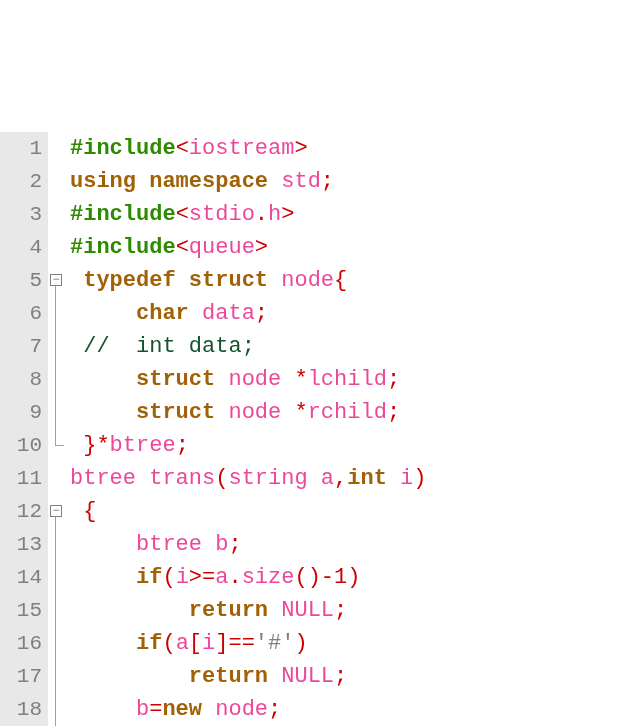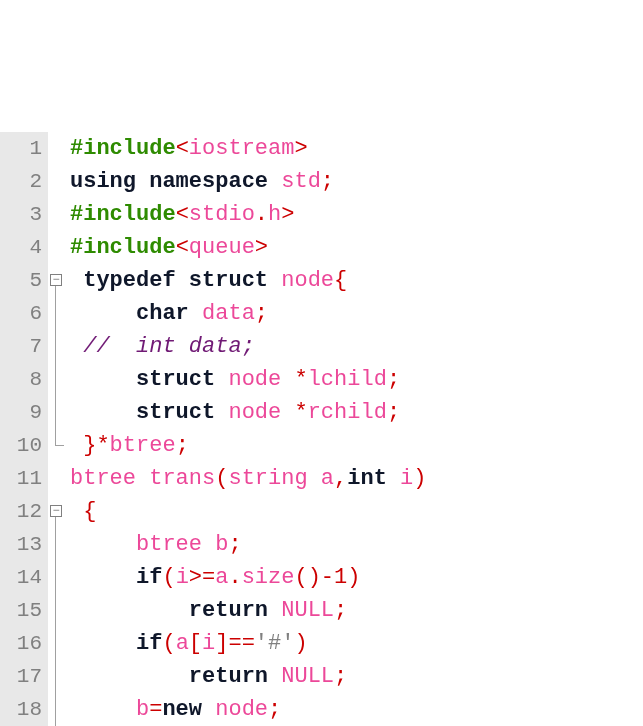--- a/index.html
+++ b/index.html
@@ -72,24 +72,24 @@
   left: 0;
   width: 8px;
   border-top: 1px solid #a0a0a0;
 }
 .code {
   flex: 1;
   padding-left: 4px;
   line-height: 33px;
   color: #000000;
 }
-.kw { font-weight: bold; color: #0f172a; }
+.kw { font-weight: bold; color: #a16207; }
 .pp { color: #2e8b00; font-weight: bold; }
 .op { color: #cc0000; }
-.cm { color: #701a75; font-style: italic; }
+.cm { color: #14532d; }
 .id { color: #ec4899; }
 .num { color: #cc0000; }
 .ch { color: #808080; }
 </style>
 </head>
 <body>
 
 
 
 <div class="editor"><div class="line"><div class="gutter">1</div><div class="fold"></div><div class="code"><span class="pp">#include</span><span class="op">&lt;</span><span class="id">iostream</span><span class="op">&gt;</span></div></div><div class="line"><div class="gutter">2</div><div class="fold"></div><div class="code"><span class="kw">using</span><span class="id"> </span><span class="kw">namespace</span><span class="id"> std</span><span class="op">;</span></div></div><div class="line"><div class="gutter">3</div><div class="fold"></div><div class="code"><span class="pp">#include</span><span class="op">&lt;</span><span class="id">stdio</span><span class="op">.</span><span class="id">h</span><span class="op">&gt;</span></div></div><div class="line"><div class="gutter">4</div><div class="fold"></div><div class="code"><span class="pp">#include</span><span class="op">&lt;</span><span class="id">queue</span><span class="op">&gt;</span></div></div><div class="line"><div class="gutter">5</div><div class="fold"><span class="fold-box">−</span><span class="fold-line" style="top: 22px;"></span></div><div class="code"><span class="id"> </span><span class="kw">typedef</span><span class="id"> </span><span class="kw">struct</span><span class="id"> node</span><span class="op">{</span></div></div><div class="line"><div class="gutter">6</div><div class="fold"><span class="fold-line"></span></div><div class="code"><span class="id">     </span><span class="kw">char</span><span class="id"> data</span><span class="op">;</span></div></div><div class="line"><div class="gutter">7</div><div class="fold"><span class="fold-line"></span></div><div class="code"><span class="cm"> //  int data;</span></div></div><div class="line"><div class="gutter">8</div><div class="fold"><span class="fold-line"></span></div><div class="code"><span class="id">     </span><span class="kw">struct</span><span class="id"> node </span><span class="op">*</span><span class="id">lchild</span><span class="op">;</span></div></div><div class="line"><div class="gutter">9</div><div class="fold"><span class="fold-line"></span></div><div class="code"><span class="id">     </span><span class="kw">struct</span><span class="id"> node </span><span class="op">*</span><span class="id">rchild</span><span class="op">;</span></div></div><div class="line"><div class="gutter">10</div><div class="fold"><span class="fold-end"></span></div><div class="code"><span class="id"> </span><span class="op">}*</span><span class="id">btree</span><span class="op">;</span></div></div><div class="line"><div class="gutter">11</div><div class="fold"></div><div class="code"><span class="id">btree trans</span><span class="op">(</span><span class="id">string a</span><span class="op">,</span><span class="kw">int</span><span class="id"> i</span><span class="op">)</span></div></div><div class="line"><div class="gutter">12</div><div class="fold"><span class="fold-box">−</span><span class="fold-line" style="top: 22px;"></span></div><div class="code"><span class="id"> </span><span class="op">{</span></div></div><div class="line"><div class="gutter">13</div><div class="fold"><span class="fold-line"></span></div><div class="code"><span class="id">     btree b</span><span class="op">;</span></div></div><div class="line"><div class="gutter">14</div><div class="fold"><span class="fold-line"></span></div><div class="code"><span class="id">     </span><span class="kw">if</span><span class="op">(</span><span class="id">i</span><span class="op">&gt;=</span><span class="id">a</span><span class="op">.</span><span class="id">size</span><span class="op">()-</span><span class="num">1</span><span class="op">)</span></div></div><div class="line"><div class="gutter">15</div><div class="fold"><span class="fold-line"></span></div><div class="code"><span class="id">         </span><span class="kw">return</span><span class="id"> NULL</span><span class="op">;</span></div></div><div class="line"><div class="gutter">16</div><div class="fold"><span class="fold-line"></span></div><div class="code"><span class="id">     </span><span class="kw">if</span><span class="op">(</span><span class="id">a</span><span class="op">[</span><span class="id">i</span><span class="op">]==</span><span class="ch">'#'</span><span class="op">)</span></div></div><div class="line"><div class="gutter">17</div><div class="fold"><span class="fold-line"></span></div><div class="code"><span class="id">         </span><span class="kw">return</span><span class="id"> NULL</span><span class="op">;</span></div></div><div class="line"><div class="gutter">18</div><div class="fold"><span class="fold-line"></span></div><div class="code"><span class="id">     b</span><span class="op">=</span><span class="kw">new</span><span class="id"> node</span><span class="op">;</span></div></div></div>

